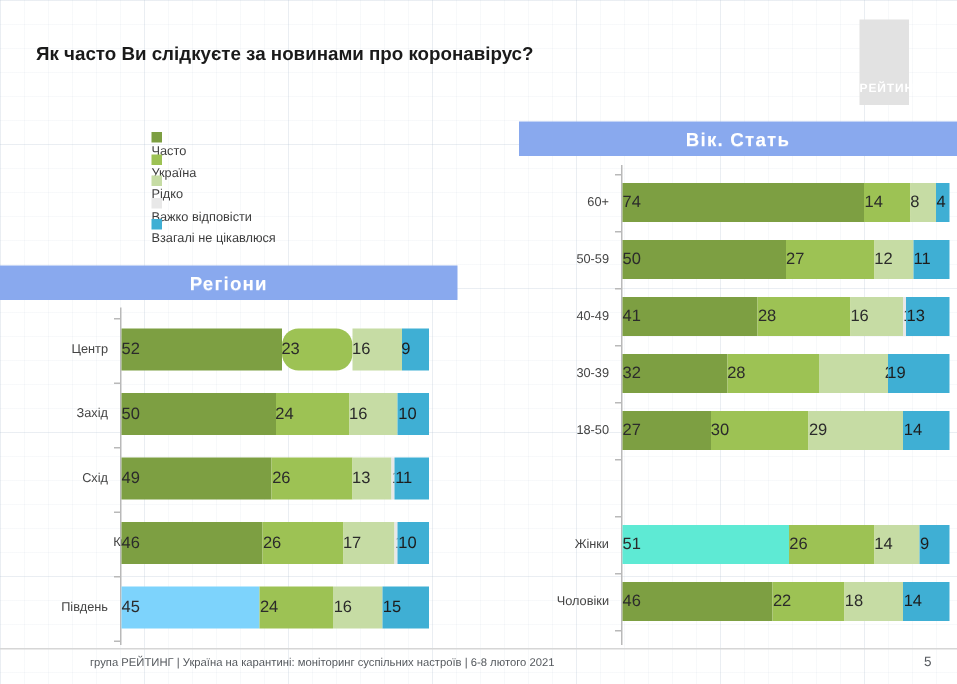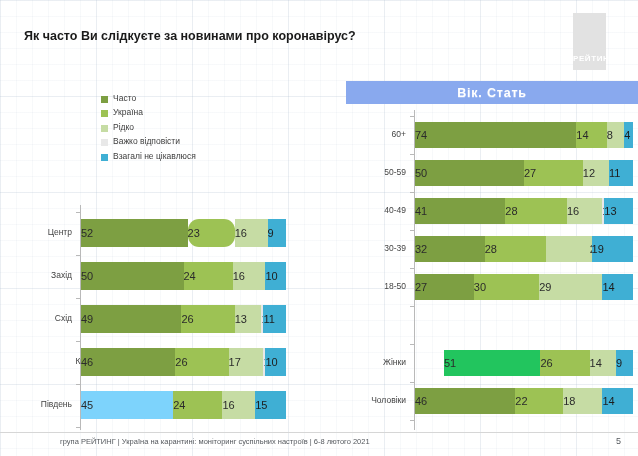--- a/index.html
+++ b/index.html
@@ -36,21 +36,21 @@
 
   
   .slide-title{
     position:absolute;left:24px;top:29px;
     font-size:12.5px;font-weight:bold;color:#1a1a1a;
     white-space:nowrap;
   }
 
   
   .legend{position:absolute;left:101px;top:88px;}
-  .legend-row{display:flex;align-items:flex-end;height:14.5px;}
+  .legend-row{display:flex;align-items:flex-start;height:14.5px;flex-direction:column;}
   .legend-swatch{width:7px;height:7px;margin-right:5px;flex:0 0 auto;}
   .legend-label{font-size:8.5px;color:#3d3d3d;white-space:nowrap;}
 
   
   .band{
     position:absolute;height:23px;background:#89a9ee;
     display:flex;align-items:center;justify-content:center;
   }
   .band-text{
     color:#ffffff;font-size:12.5px;font-weight:bold;letter-spacing:.8px;
@@ -123,20 +123,23 @@
       <div class="legend-row">
         <span class="legend-swatch" style="background: rgb(232, 232, 232);"></span>
         <span class="legend-label">Важко відповісти</span>
       </div>
       <div class="legend-row">
         <span class="legend-swatch" style="background: rgb(63, 175, 212);"></span>
         <span class="legend-label">Взагалі не цікавлюся</span>
       </div>
     </div>
 
+  <div class="band" id="band-regions">
+    <span class="band-text">Регіони</span>
+  </div>
   <div class="band" id="band-age">
     <span class="band-text">Вік. Стать</span>
   </div>
 
   <div class="panel" id="panel-regions">
       <div class="axis-line" style="left: 80px;"></div>
       <div class="tick" style="left: 76px; top: 6.5px;"></div>
       <div class="cat-label" style="width: 72px; left: 0px; top: 22px;">Центр</div>
       <div class="bar" style="left: 81px; top: 14px; height: 28px; width: 205px;">
         <div class="seg" style="background: rgb(125, 159, 66); width: 52%;">
@@ -306,21 +309,21 @@
           <span>29</span>
         </div>
         <div class="seg teal" style="background: rgb(63, 175, 212); width: 14%;">
           <span>14</span>
         </div>
       </div>
       <div class="tick" style="left: 64px; top: 196px;"></div>
       <div class="tick" style="left: 64px; top: 234px;"></div>
       <div class="cat-label" style="width: 60px; left: 0px; top: 247px;">Жінки</div>
       <div class="bar" style="left: 69px; top: 240px; height: 26px; width: 218px;">
-        <div class="seg" style="background: #22c55e; width: 51%; margin-left: 29px;">
+        <div class="seg" style="background: #5eead4; width: 51%;">
           <span>51</span>
         </div>
         <div class="seg" style="background: rgb(157, 194, 84); width: 26%;">
           <span>26</span>
         </div>
         <div class="seg" style="background: rgb(198, 220, 164); width: 14%;">
           <span>14</span>
         </div>
         <div class="seg teal" style="background: rgb(63, 175, 212); width: 9%;">
           <span>9</span>

